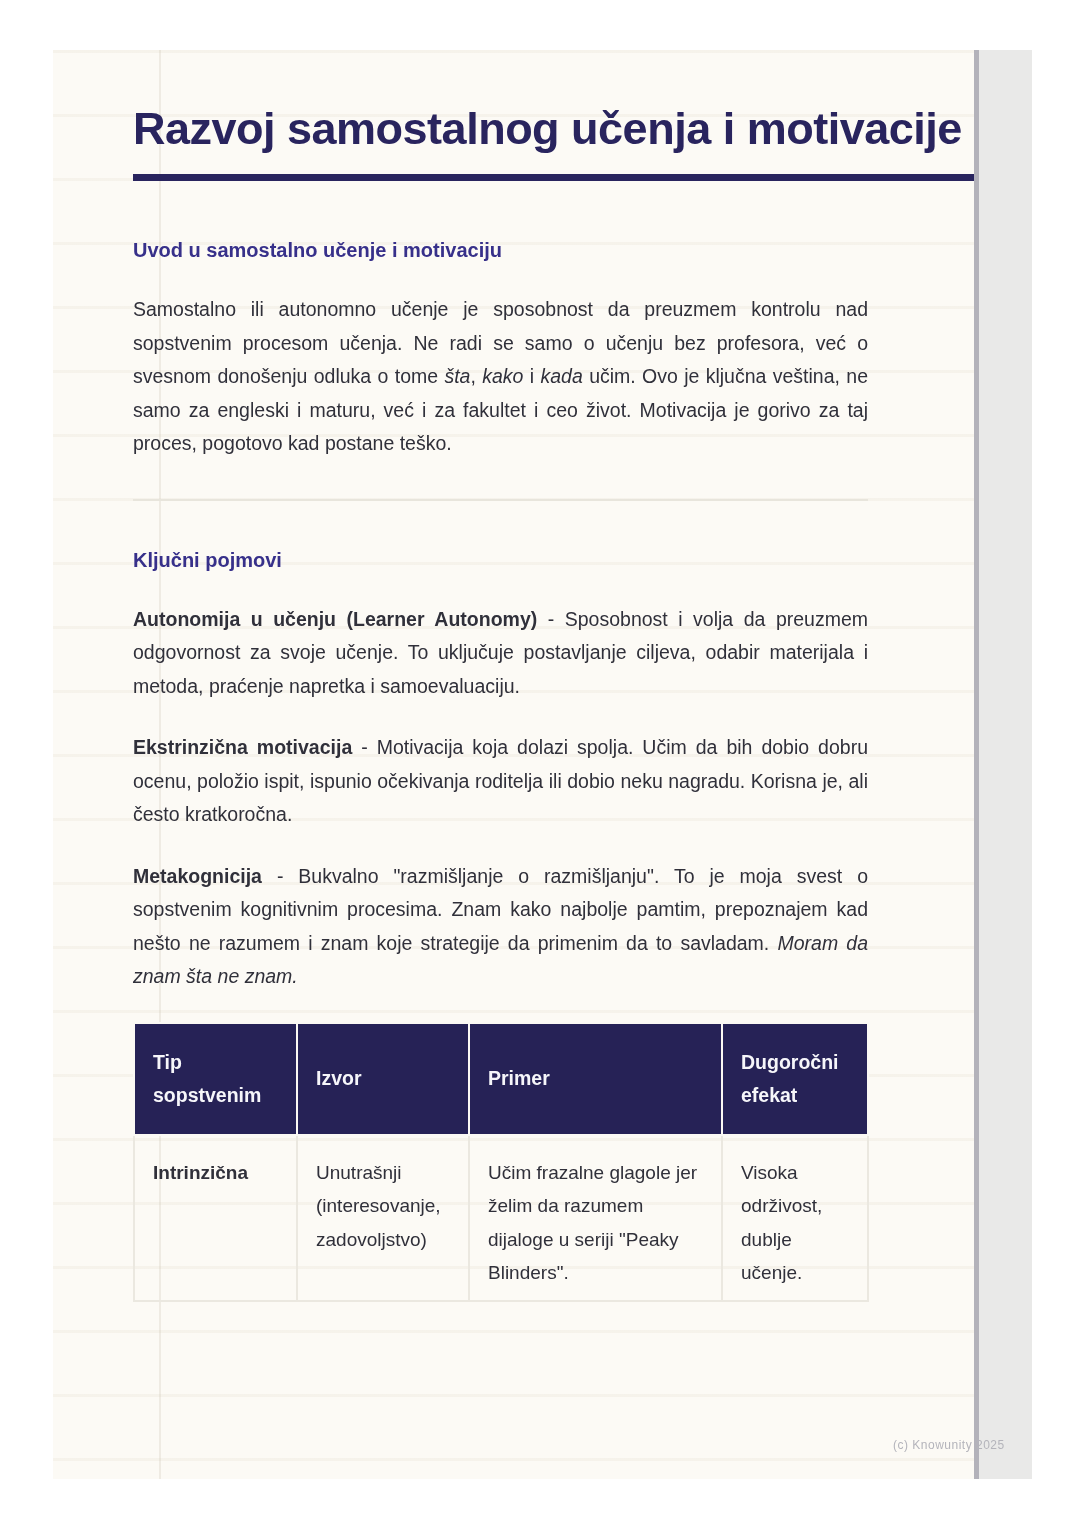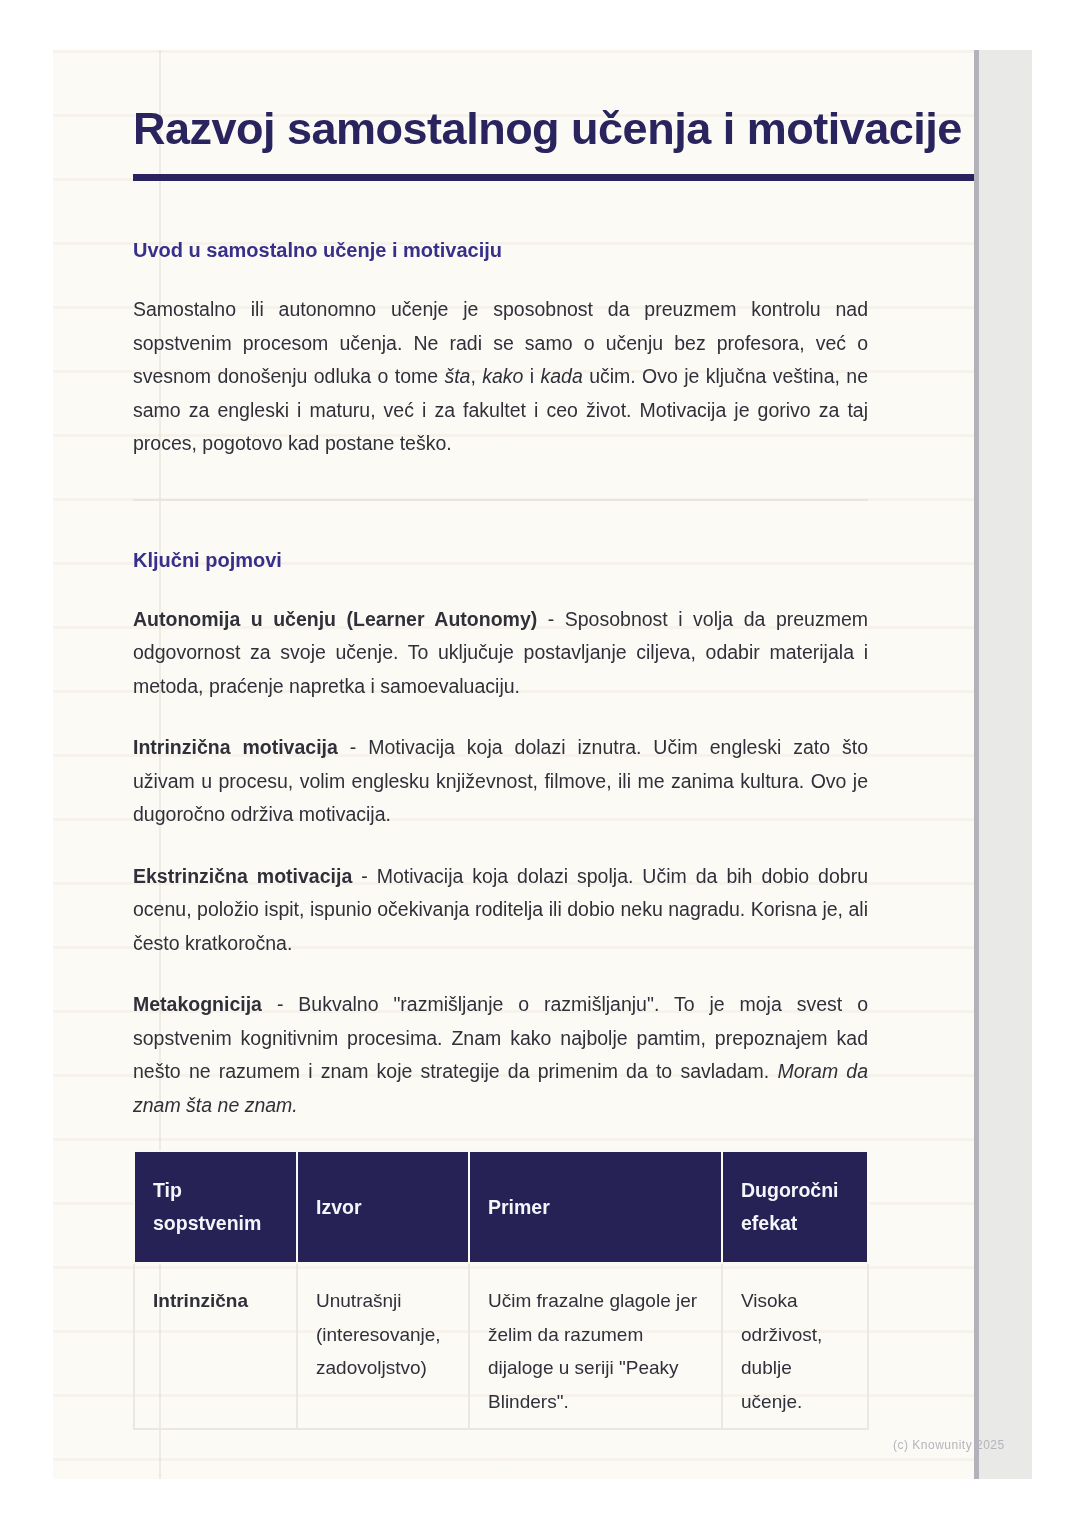--- a/index.html
+++ b/index.html
@@ -81,21 +81,20 @@
     <hr class="title-rule">
 
     <h2 class="section-heading">Uvod u samostalno učenje i motivaciju</h2>
     <p class="para"><span>Samostalno ili autonomno učenje je sposobnost da preuzmem kontrolu nad sopstvenim procesom učenja. Ne radi se samo o učenju bez profesora, već o svesnom donošenju odluka o tome </span><span style="font-style: italic;">šta</span><span>, </span><span style="font-style: italic;">kako</span><span> i </span><span style="font-style: italic;">kada</span><span> učim. Ovo je ključna veština, ne samo za engleski i maturu, već i za fakultet i ceo život. Motivacija je gorivo za taj proces, pogotovo kad postane teško.</span></p>
 
     <hr class="soft-divider">
 
     <h2 class="section-heading">Ključni pojmovi</h2>
 
     <p class="para"><span style="font-weight: 700;">Autonomija u učenju (Learner Autonomy)</span><span> - Sposobnost i volja da preuzmem odgovornost za svoje učenje. To uključuje postavljanje ciljeva, odabir materijala i metoda, praćenje napretka i samoevaluaciju.</span></p>
-    <p class="para"><span style="font-weight: 700;">Intrinzična motivacija</span><span> - Motivacija koja dolazi iznutra. Učim engleski zato što uživam u procesu, volim englesku književnost, filmove, ili me zanima kultura. Ovo je dugoročno održiva motivacija.</span></p>
     <p class="para"><span style="font-weight: 700;">Ekstrinzična motivacija</span><span> - Motivacija koja dolazi spolja. Učim da bih dobio dobru ocenu, položio ispit, ispunio očekivanja roditelja ili dobio neku nagradu. Korisna je, ali često kratkoročna.</span></p>
     <p class="para"><span style="font-weight: 700;">Metakognicija</span><span> - Bukvalno "razmišljanje o razmišljanju". To je moja svest o sopstvenim kognitivnim procesima. Znam kako najbolje pamtim, prepoznajem kad nešto ne razumem i znam koje strategije da primenim da to savladam. </span><span style="font-style: italic;">Moram da znam šta ne znam.</span></p>
 
     <table class="motivation-table">
       <colgroup>
         <col style="width:163px">
           <col style="width:172px">
         <col style="width:253px">
           <col style="width:146px">
       </colgroup>

